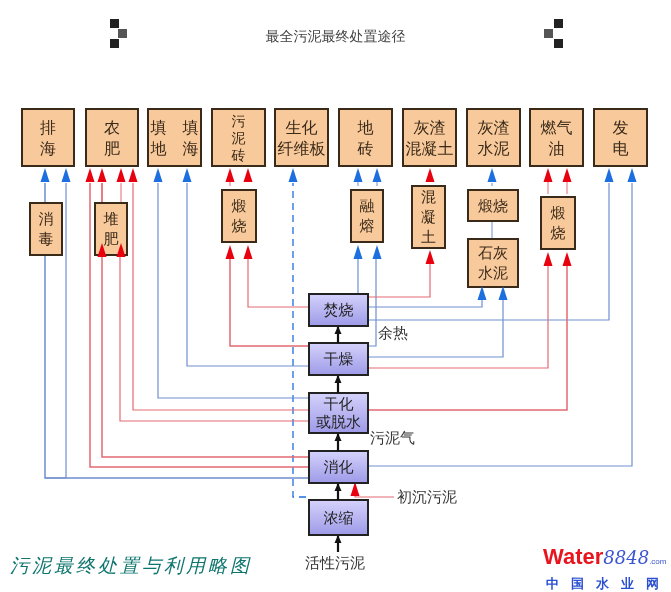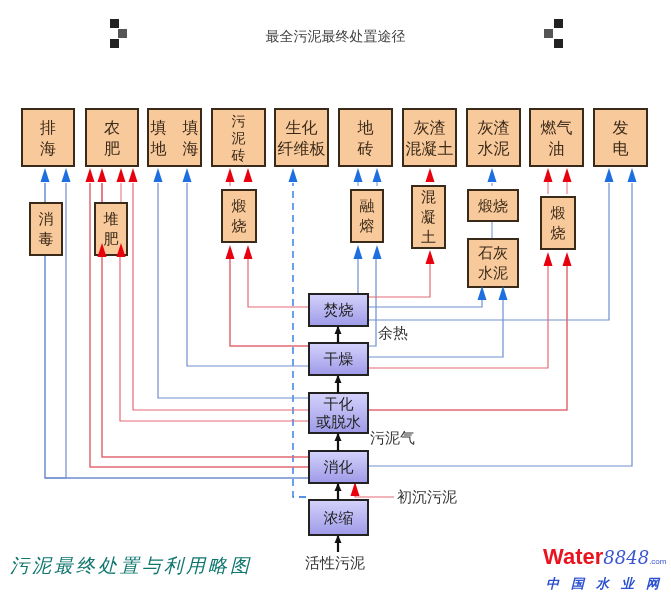--- a/index.html
+++ b/index.html
@@ -5,21 +5,21 @@
   html,body{margin:0;padding:0;background:#fff;}
   body{width:671px;height:592px;position:relative;overflow:hidden;font-family:"DejaVu Serif",serif;}
   .hdr{position:absolute;top:0;left:0;width:671px;height:80px;}
   .hdr-title{position:absolute;top:28px;left:0;width:671px;text-align:center;font-family:"DejaVu Sans",sans-serif;font-size:14px;color:#444;}
   .deco{position:absolute;width:18px;height:32px;top:19px;}
   .deco span{position:absolute;width:9px;height:9px;}
   svg{position:absolute;left:0;top:0;}
   .caption{position:absolute;left:10px;top:553px;font-size:19px;color:#0f766e;letter-spacing:3px;font-family:"DejaVu Serif",serif;font-style:italic;}
   .logo{position:absolute;left:543px;top:546px;}
   .logo-en{font-family:"Liberation Sans",sans-serif;font-weight:bold;font-size:22px;line-height:22px;}
-  .logo-cn{font-family:"DejaVu Sans",sans-serif;font-weight:bold;font-size:13px;color:#2a4fd0;letter-spacing:12px;margin-top:2px;padding-left:3px;font-style:italic;}
+  .logo-cn{font-family:"DejaVu Sans",sans-serif;font-weight:bold;font-size:13px;color:#2a4fd0;letter-spacing:12px;margin-top:2px;padding-left:3px;}
 </style>
 </head>
 <body>
 
 <div class="hdr">
   <div class="deco" style="left:110px">
     <span style="left:0;top:0;background:#222"></span>
     <span style="left:8px;top:10px;background:#555"></span>
     <span style="left:0;top:20px;background:#222"></span>
   </div>

